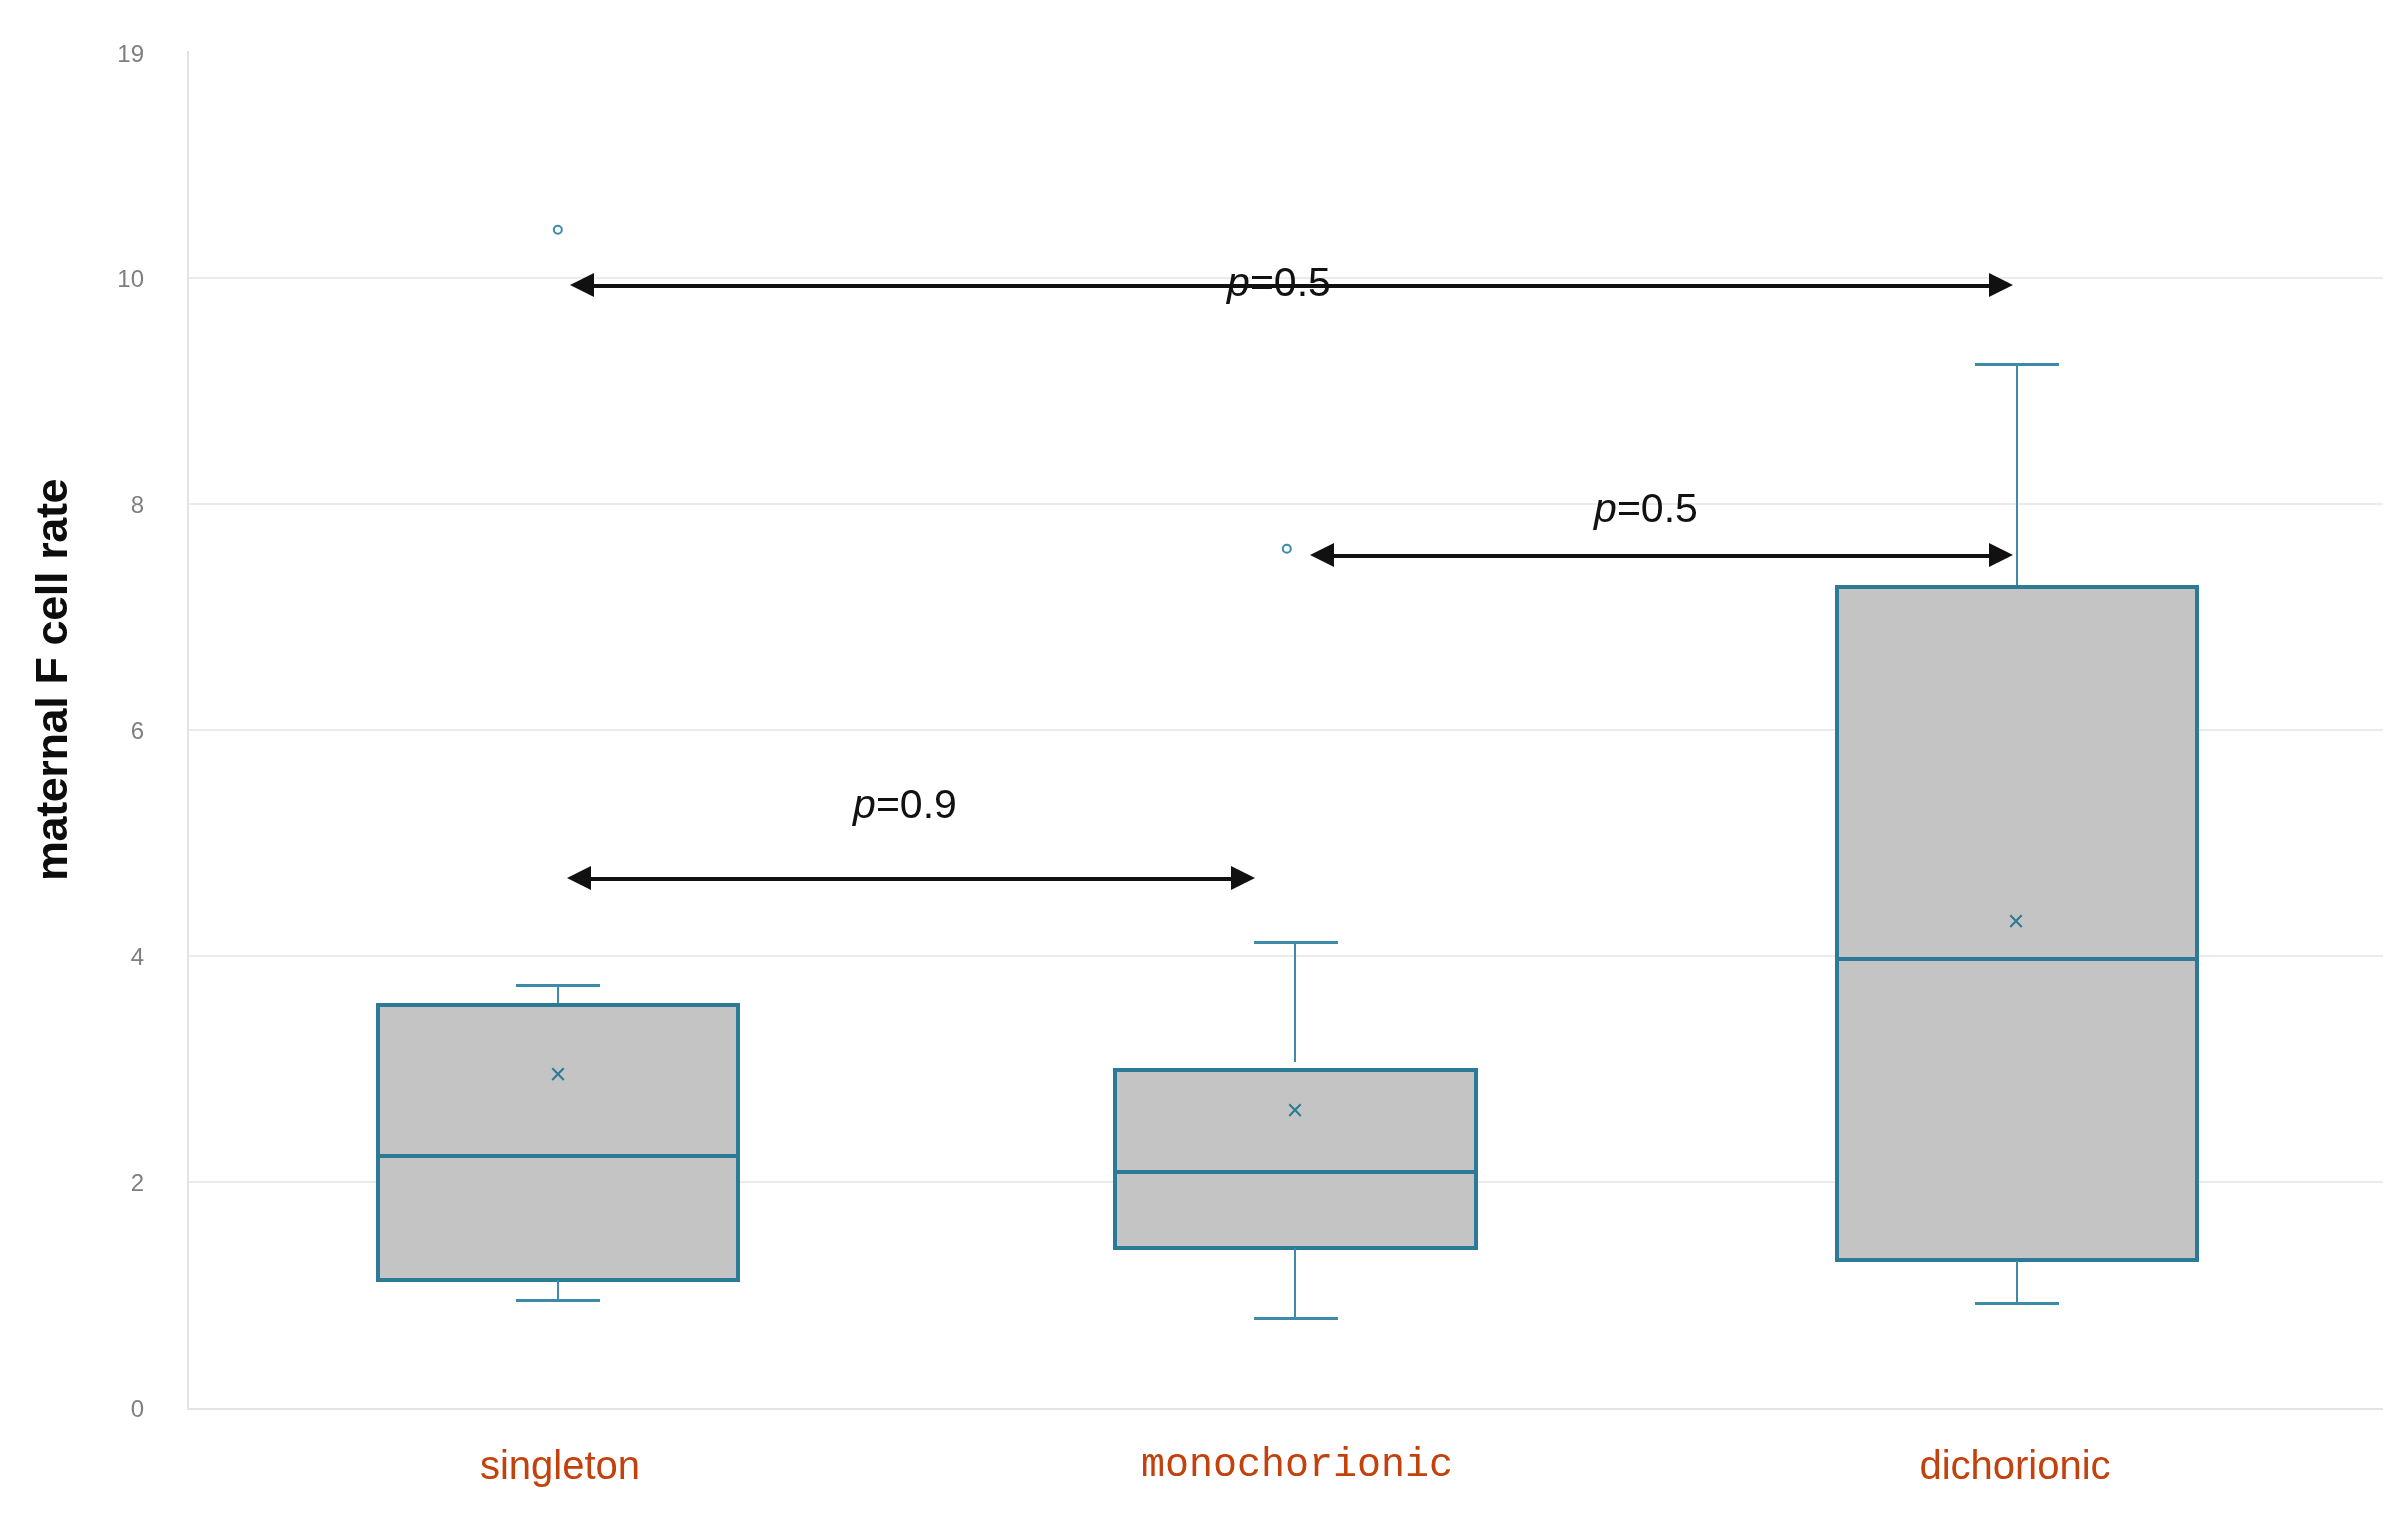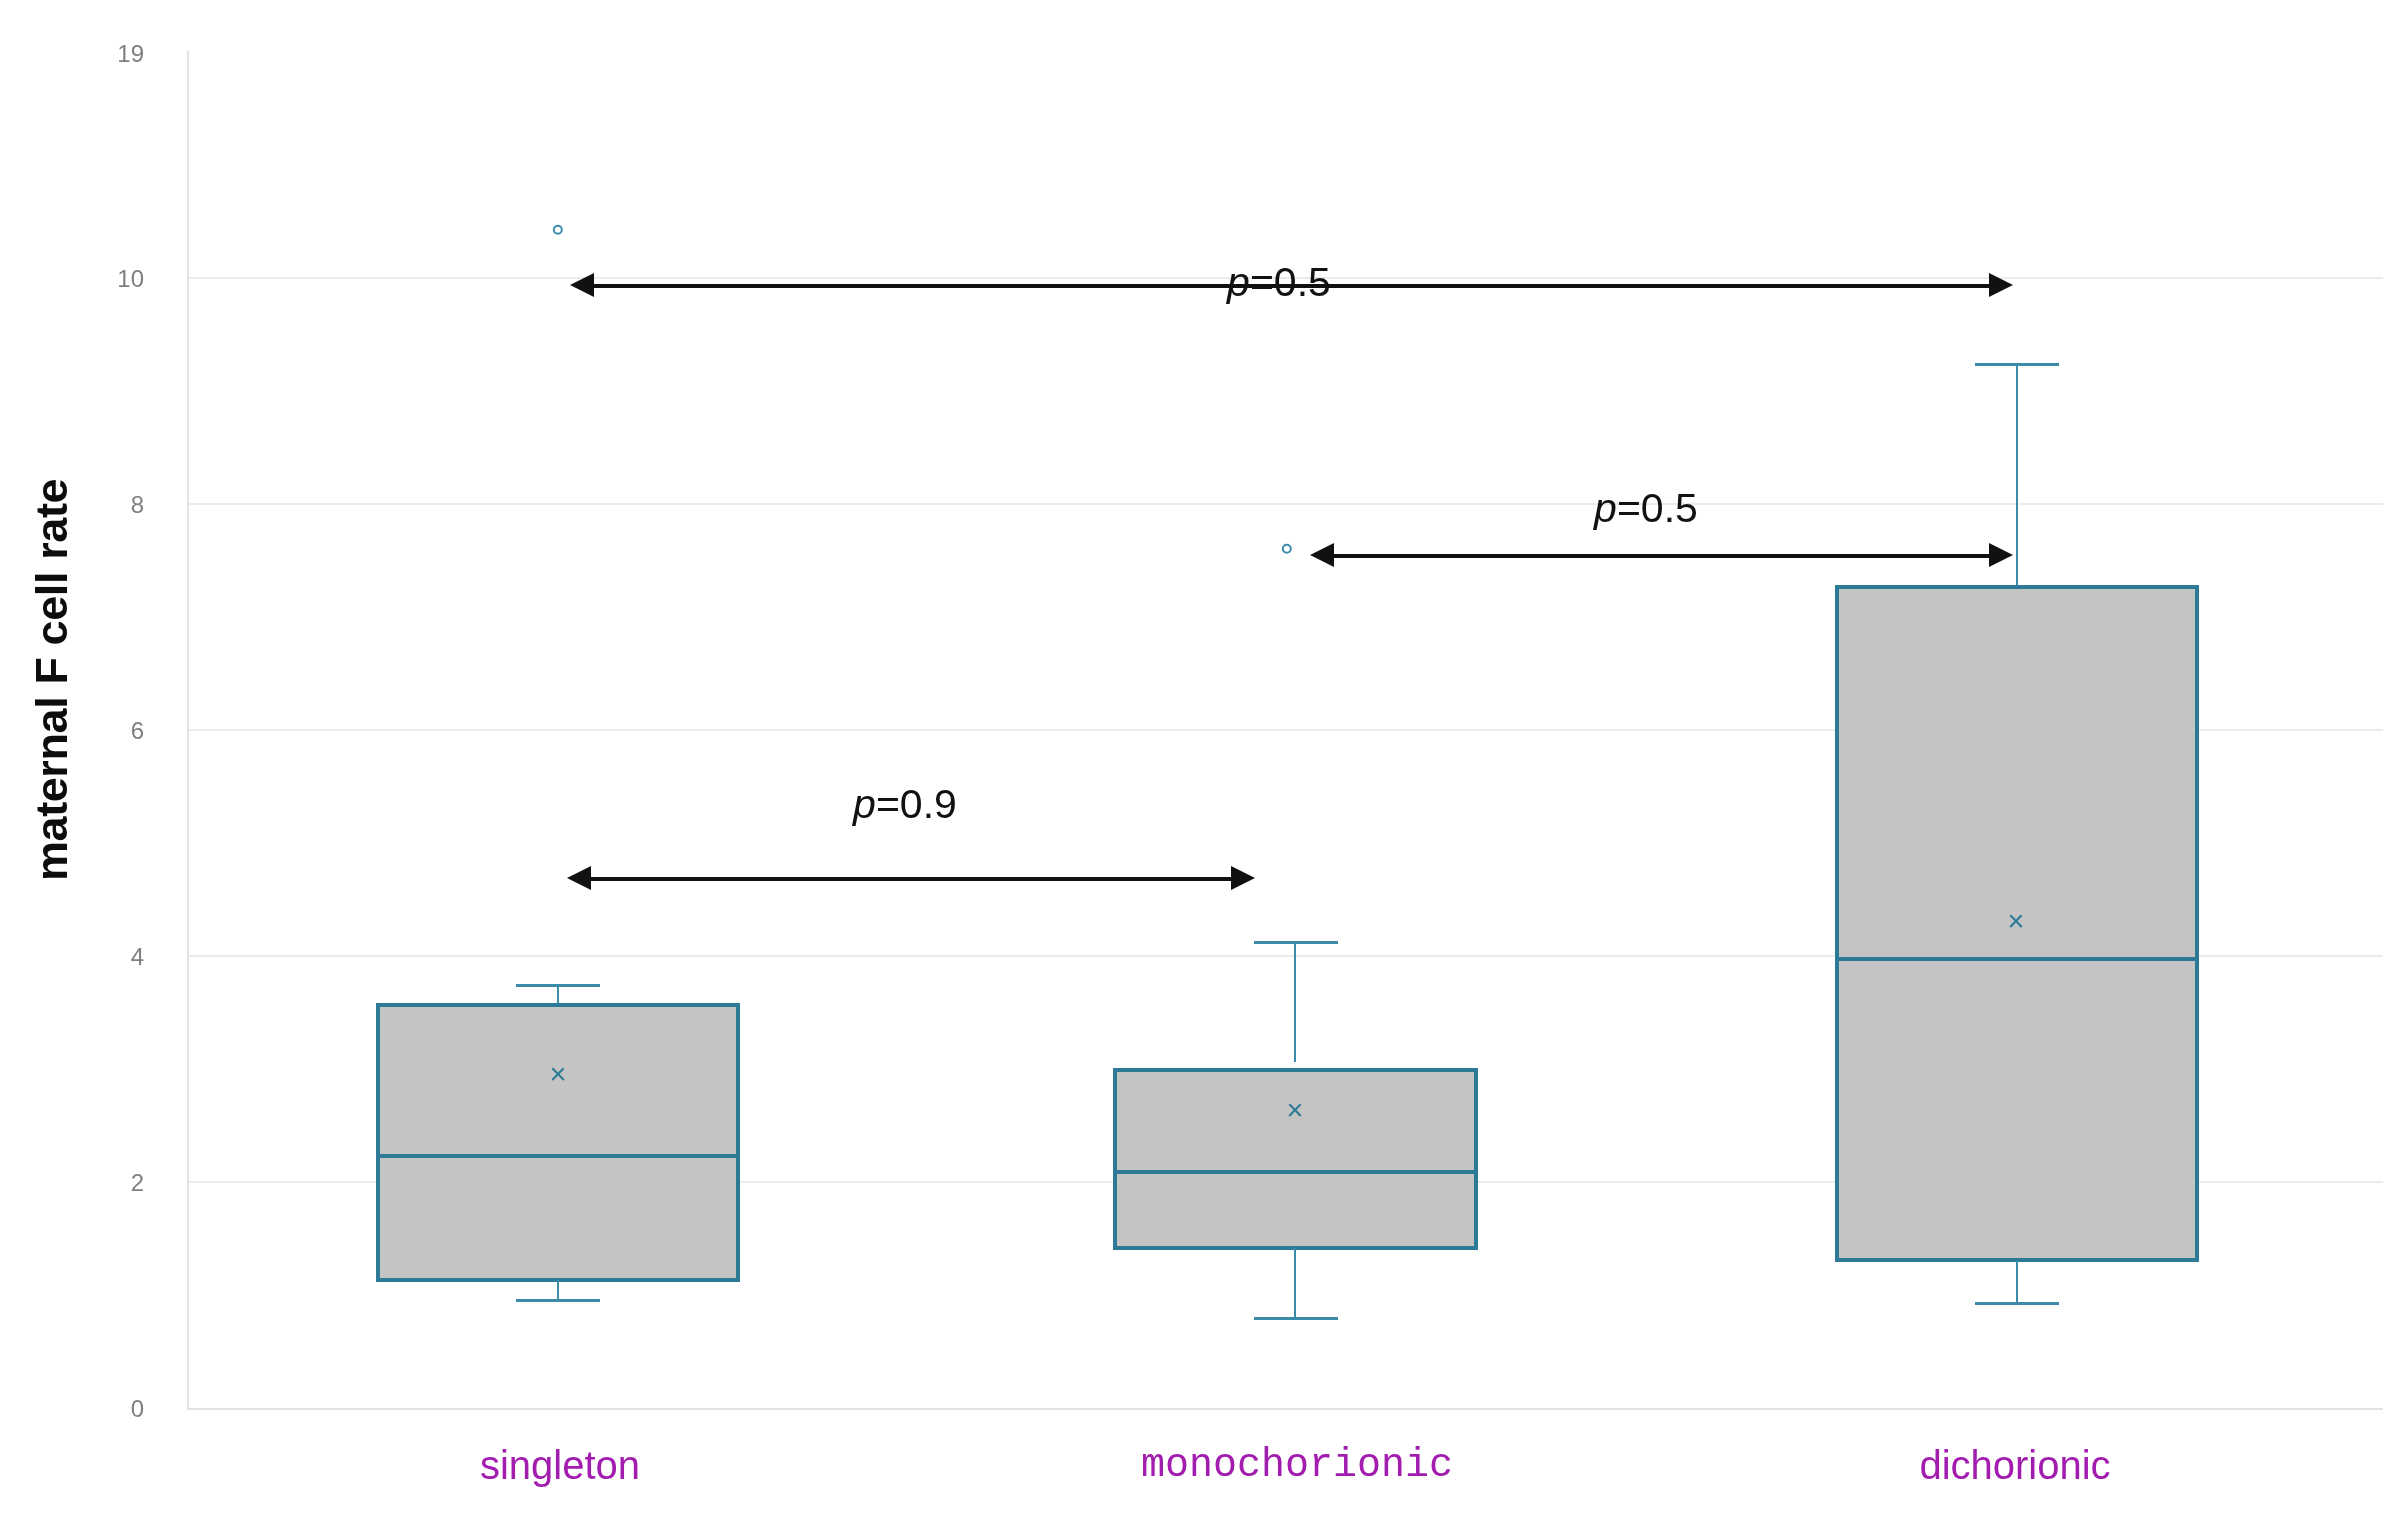--- a/index.html
+++ b/index.html
@@ -73,21 +73,21 @@
     font-size:41px;
     color:#111111;
     white-space:nowrap;
     transform:translateX(-50%);
   }
   .plabel i{font-style:italic;}
 
   .catlabel{
     position:absolute;
     font-size:40px;
-    color:#a21caf;
+    color:#c2410c;
     white-space:nowrap;
     transform:translateX(-50%);
   }
 </style>
 </head>
 <body>
 
 <div id="canvas">
 
   <div class="ylabel">maternal F cell rate</div>

